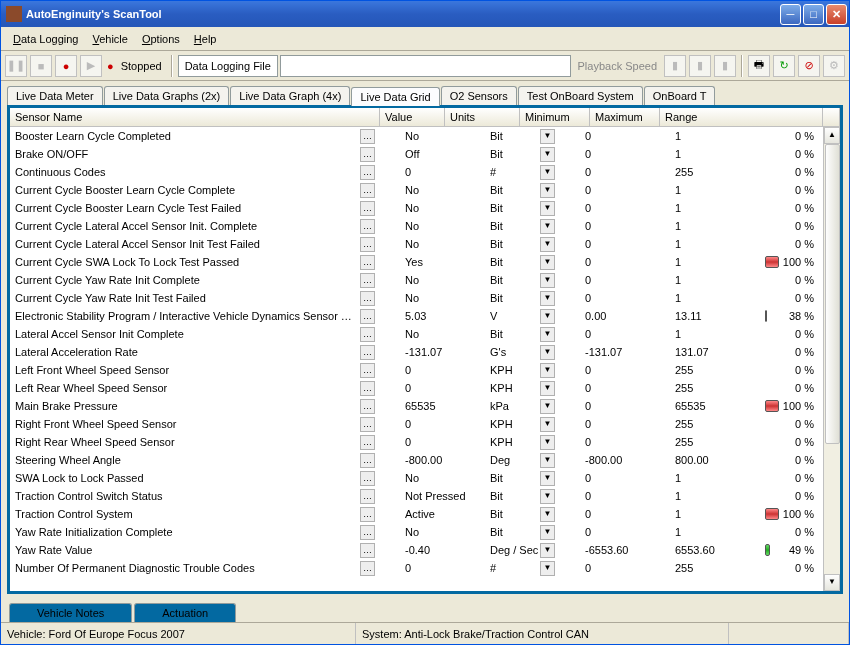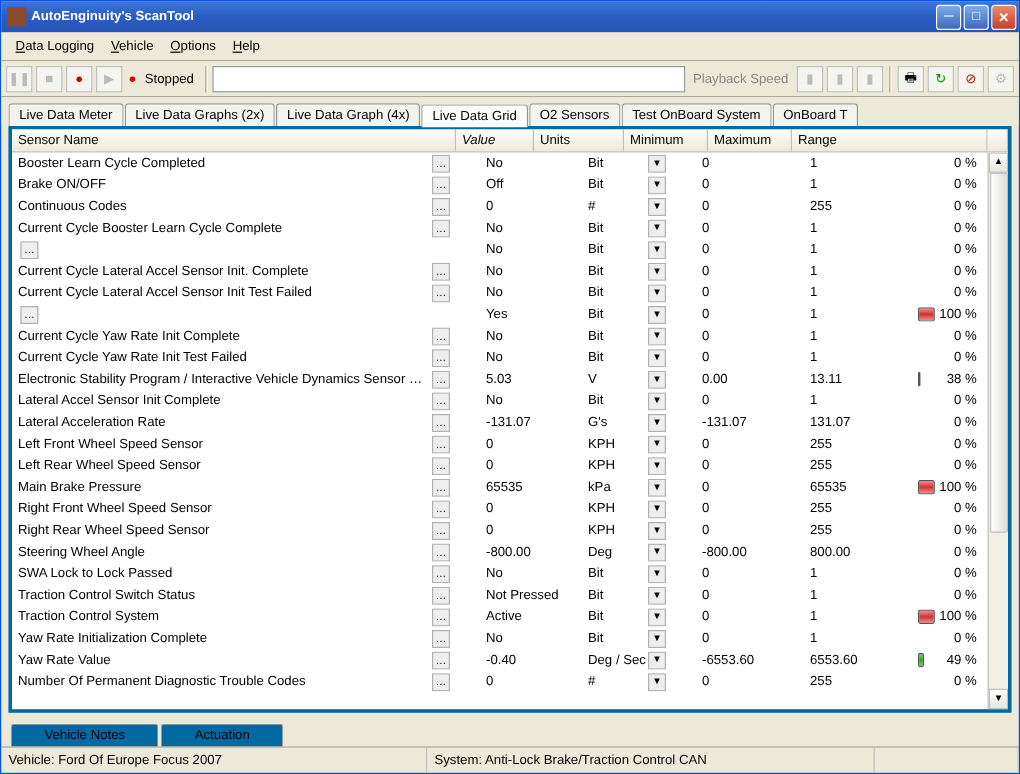--- a/index.html
+++ b/index.html
@@ -28,21 +28,21 @@
 .pb-lbl { margin: 0 4px; color: #888; }
 
 .tabstrip { height: 24px; display: flex; align-items: flex-end; padding: 0 6px; background: #ece9d8; position: relative; }
 .tab { padding: 3px 8px; border: 1px solid #919b9c; border-bottom: none; background: #f4f3ee; border-radius: 3px 3px 0 0; margin-right: 1px; white-space: nowrap; font-size: 11px; }
 .tab.active { background: #fcfcfe; font-weight: normal; position: relative; top: 1px; }
 
 .grid-wrap { flex: 1; margin: 0 6px 4px 6px; border: 3px solid #0369a1; background: #fff; display: flex; flex-direction: column; }
 .grid-header { display: flex; background: #ece9d8; border-bottom: 1px solid #c0c0c0; }
 .grid-header .col { padding: 3px 5px; border-right: 1px solid #c0c0c0; background: linear-gradient(to bottom,#fff,#ece9d8); }
 .col-name { width: 370px; }
-.col-value { width: 65px; font-style: italic; }
+.col-value { width: 65px; }
 .col-units { width: 75px; }
 .col-min { width: 70px; }
 .col-max { width: 70px; }
 .col-range { flex: 1; }
 .col-scroll { width: 17px; }
 
 .grid-body { flex: 1; overflow: hidden; position: relative; }
 .grid-rows { position: absolute; inset: 0 17px 0 0; }
 .row { display: flex; height: 18px; align-items: center; border-bottom: 0px solid #eee; gap: 20px; }
 .row .cell { padding: 0 5px; border-right: 0px solid #eee; overflow: hidden; white-space: nowrap; }
@@ -98,20 +98,23 @@
     </div>
 
   <div class="toolbar">
     <div class="tbtn" style="color:#bbb">❚❚</div>
     <div class="tbtn" style="color:#bbb">■</div>
     <div class="tbtn" style="color:#c00">●</div>
     <div class="tbtn" style="color:#bbb">▶</div>
     <span style="color:#c00;margin-left:2px">●</span>
     <span class="stopped-lbl">Stopped</span>
     <div class="sep"></div>
+    <div class="file-btn">
+        <span>Data Logging File</span>
+      </div>
     <input class="file-input" style="">
     <span class="pb-lbl">Playback Speed</span>
     <div class="tbtn" style="color:#bbb">▮</div>
     <div class="tbtn" style="color:#bbb">▮</div>
     <div class="tbtn" style="color:#bbb">▮</div>
     <div class="sep"></div>
     <div class="tbtn">🖶</div>
     <div class="tbtn" style="color:#090">↻</div>
     <div class="tbtn" style="color:#c00">⊘</div>
     <div class="tbtn" style="color:#bbb">⚙</div>
@@ -198,20 +201,21 @@
               <span class="dd-btn">▼</span>
             </div>
             <div class="cell cell-min">0</div>
             <div class="cell cell-max">1</div>
             <div class="cell cell-range">
               <span class="range-pct">0 %</span>
             </div>
           </div>
           <div class="row">
             <div class="cell cell-name">
+              <span class="cell-name-text">Current Cycle Booster Learn Cycle Test Failed</span>
               <span class="ellipsis-btn">…</span>
             </div>
             <div class="cell cell-value">No</div>
             <div class="cell cell-units">
               <span class="cell-units-text">Bit</span>
               <span class="dd-btn">▼</span>
             </div>
             <div class="cell cell-min">0</div>
             <div class="cell cell-max">1</div>
             <div class="cell cell-range">
@@ -245,20 +249,21 @@
               <span class="dd-btn">▼</span>
             </div>
             <div class="cell cell-min">0</div>
             <div class="cell cell-max">1</div>
             <div class="cell cell-range">
               <span class="range-pct">0 %</span>
             </div>
           </div>
           <div class="row">
             <div class="cell cell-name">
+              <span class="cell-name-text">Current Cycle SWA Lock To Lock Test Passed</span>
               <span class="ellipsis-btn">…</span>
             </div>
             <div class="cell cell-value">Yes</div>
             <div class="cell cell-units">
               <span class="cell-units-text">Bit</span>
               <span class="dd-btn">▼</span>
             </div>
             <div class="cell cell-min">0</div>
             <div class="cell cell-max">1</div>
             <div class="cell cell-range">

